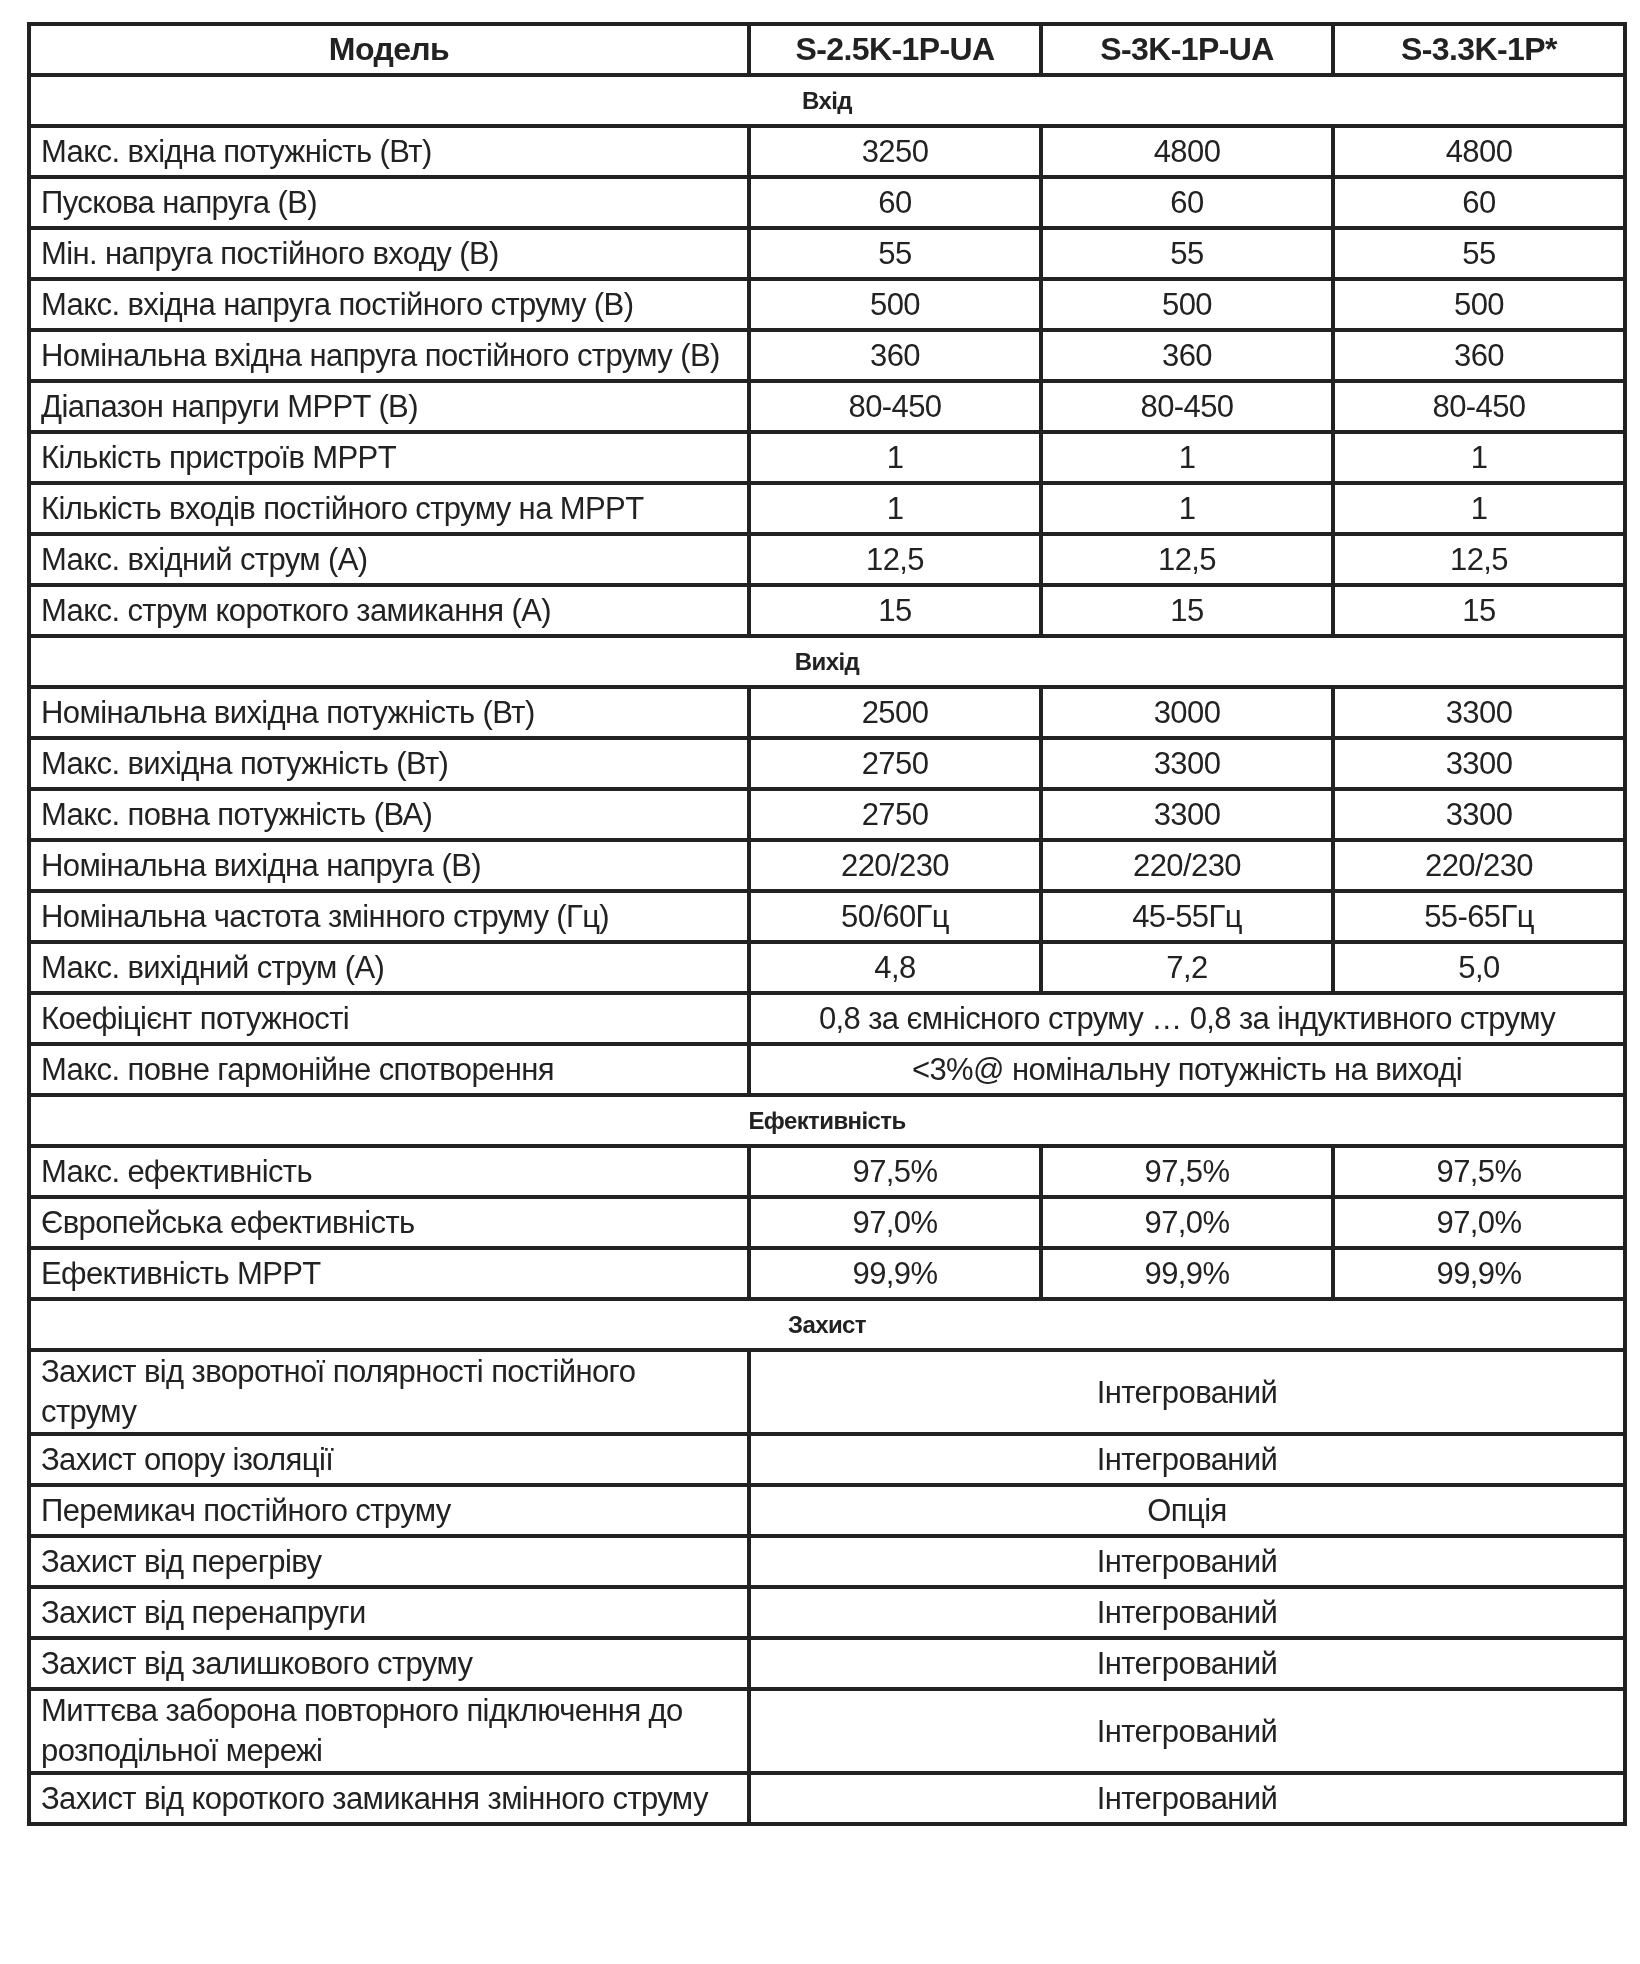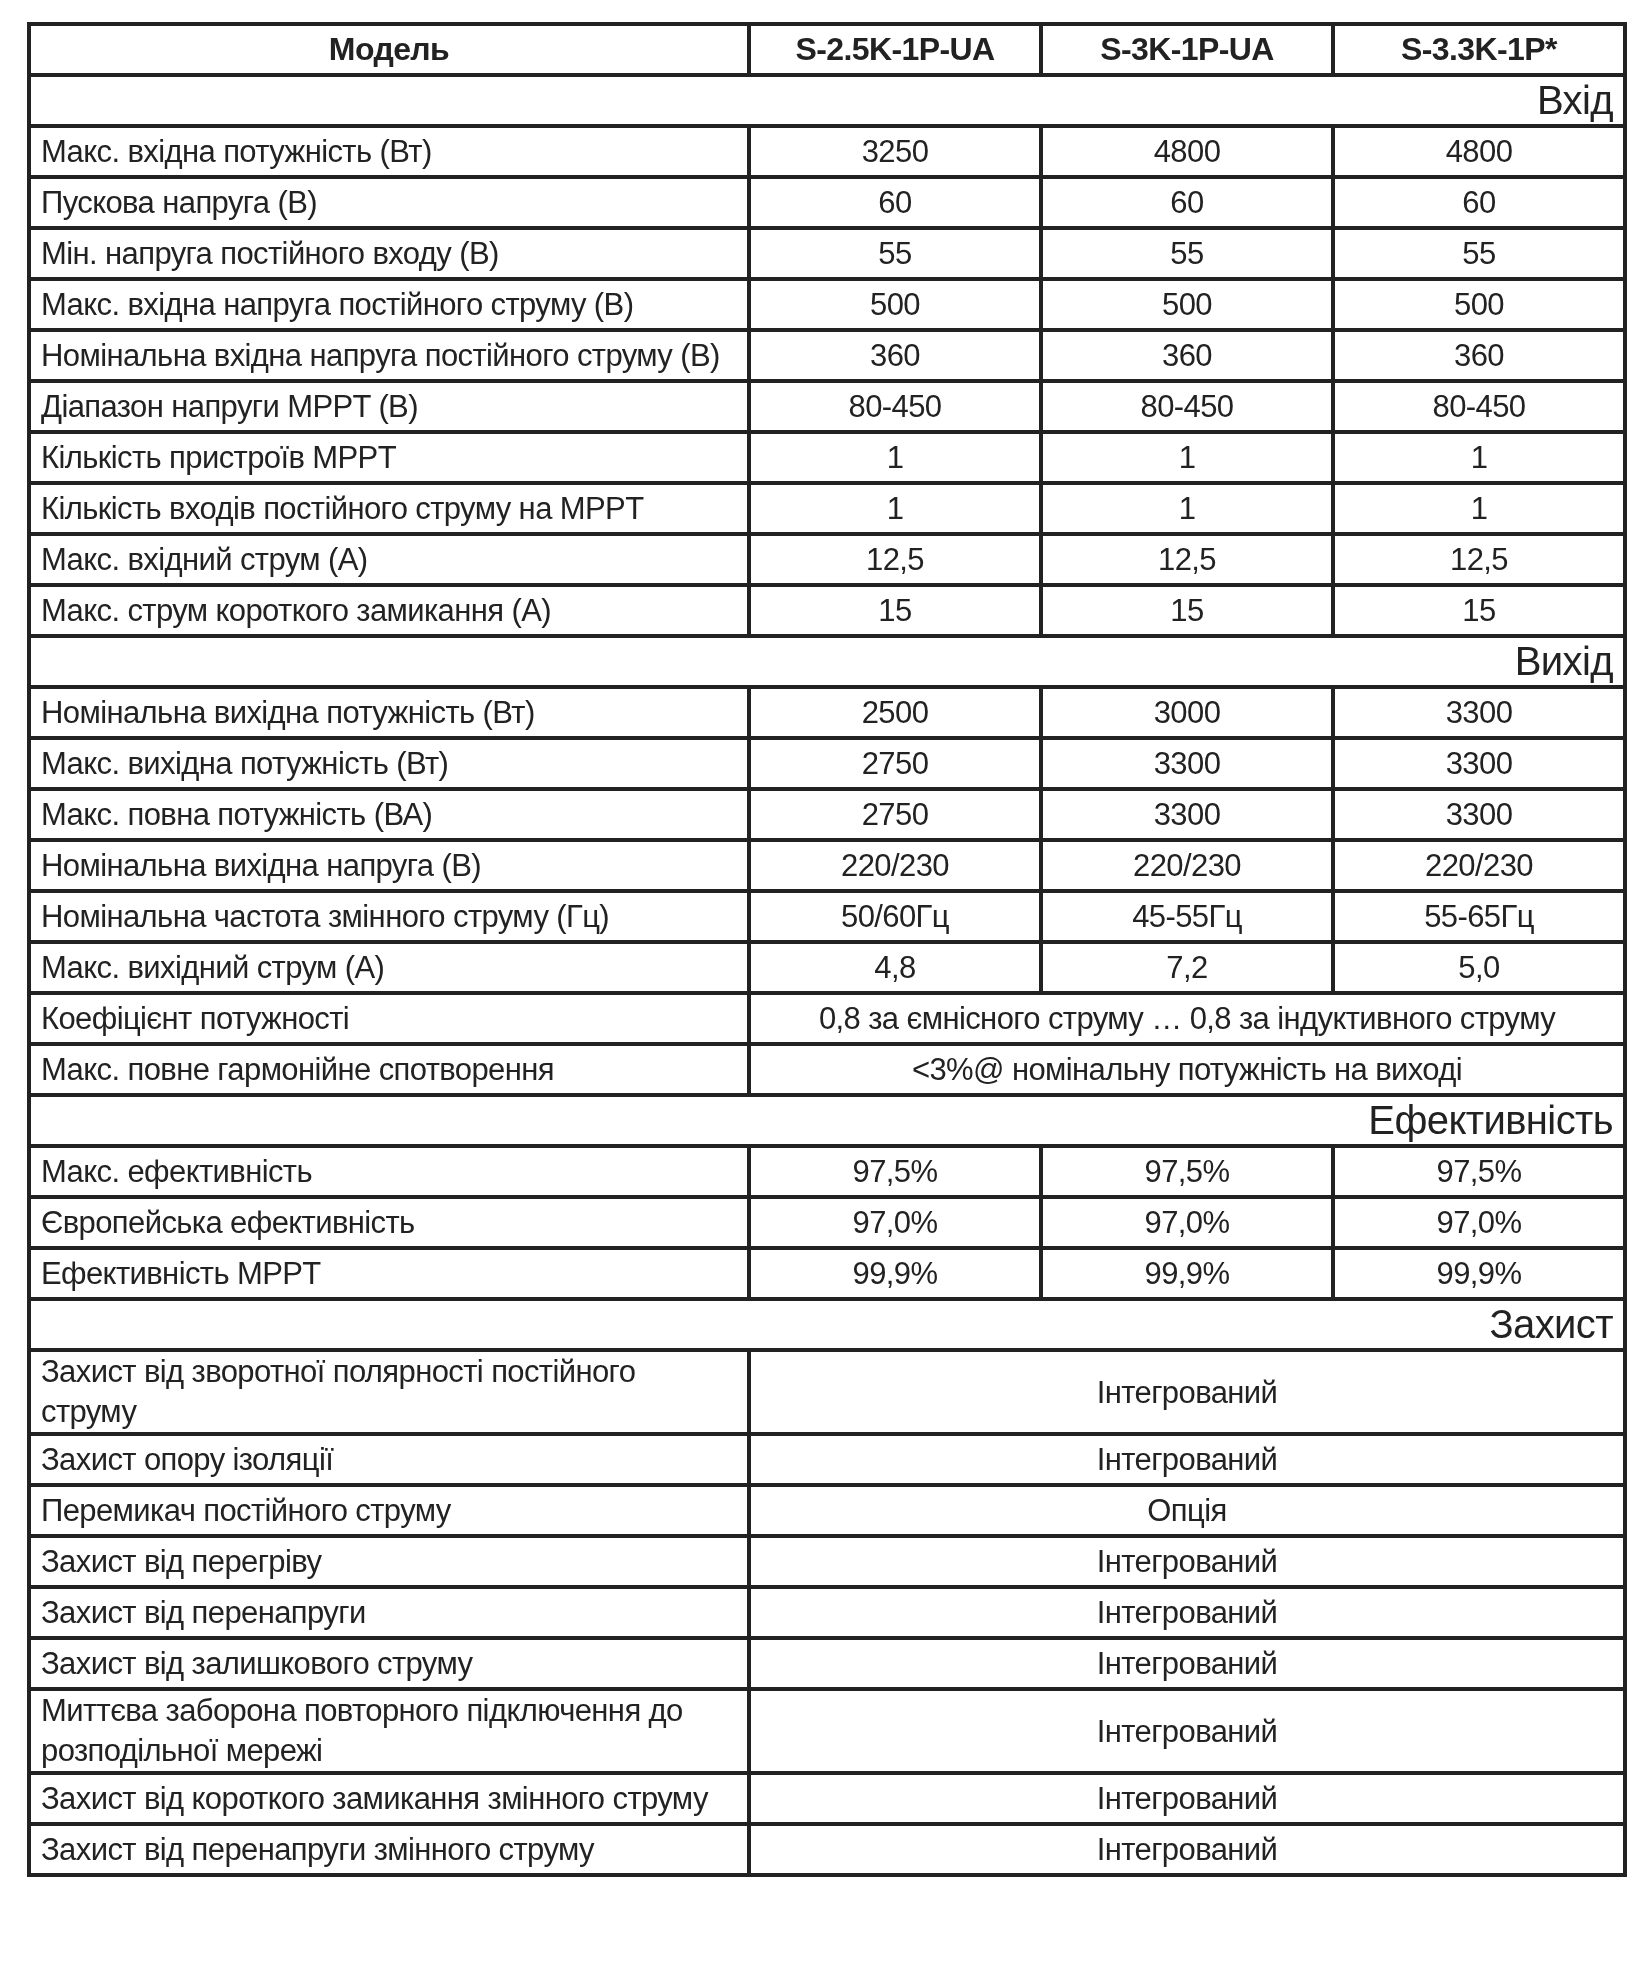--- a/index.html
+++ b/index.html
@@ -29,23 +29,23 @@
   }
   .spec-table tr { height: 51px; }
   .spec-table th {
     font-weight: bold;
     text-align: center;
     font-size: 32px;
   }
   .spec-table td.label { text-align: left; }
   .spec-table td.val { text-align: center; }
   .spec-table tr.section td {
-    font-weight: normal;
-    font-size: 40px;
-    text-align: right;
+    font-weight: bold;
+    font-size: 24px;
+    text-align: center;
   }
   .spec-table tr.tall { height: 72px; }
   .spec-table tr.tall td.label {
     white-space: normal;
     line-height: 40px;
     padding-top: 0; padding-bottom: 0;
   }
   .spec-table tr.tall td { height: 72px; }
 </style>
 </head>
@@ -226,18 +226,14 @@
         <td class="val" colspan="3">Інтегрований</td>
       </tr>
       <tr class="tall">
         <td class="label">Миттєва заборона повторного підключення до розподільної мережі</td>
         <td class="val" colspan="3">Інтегрований</td>
       </tr>
       <tr>
         <td class="label">Захист від короткого замикання змінного струму</td>
         <td class="val" colspan="3">Інтегрований</td>
       </tr>
-      <tr>
-        <td class="label">Захист від перенапруги змінного струму</td>
-        <td class="val" colspan="3">Інтегрований</td>
-      </tr>
     </tbody>
 </table>
 
 </body></html>

